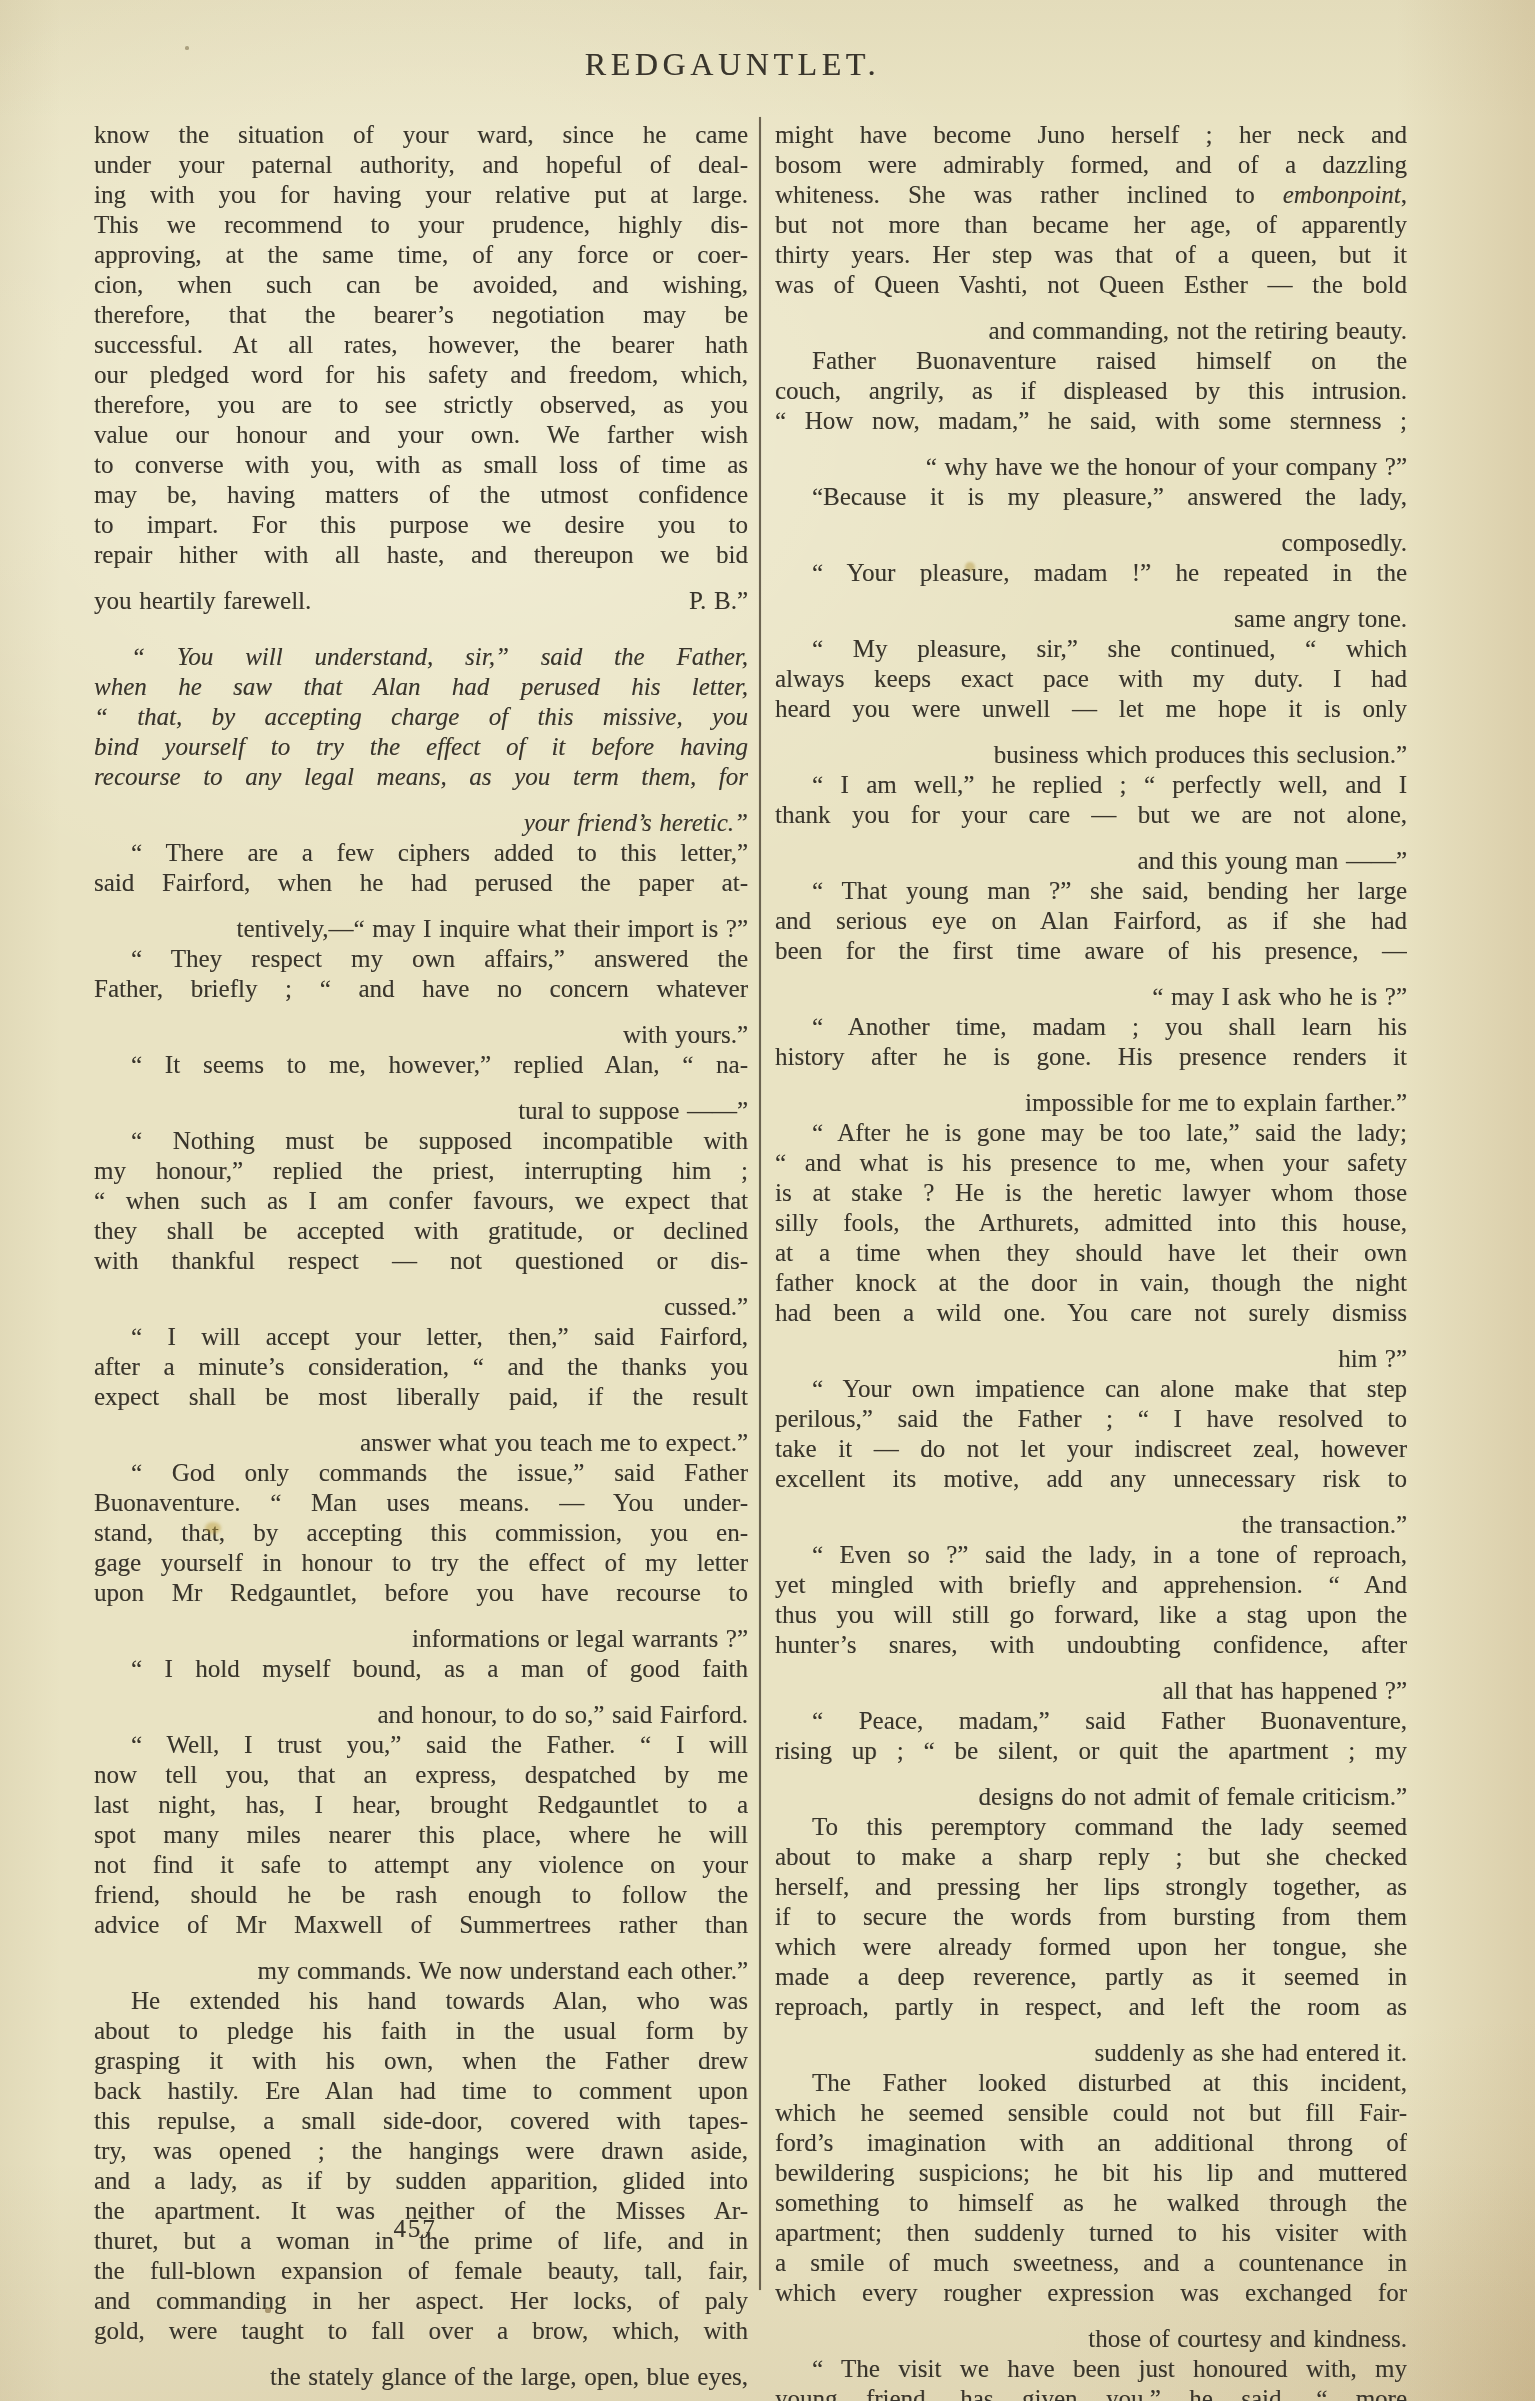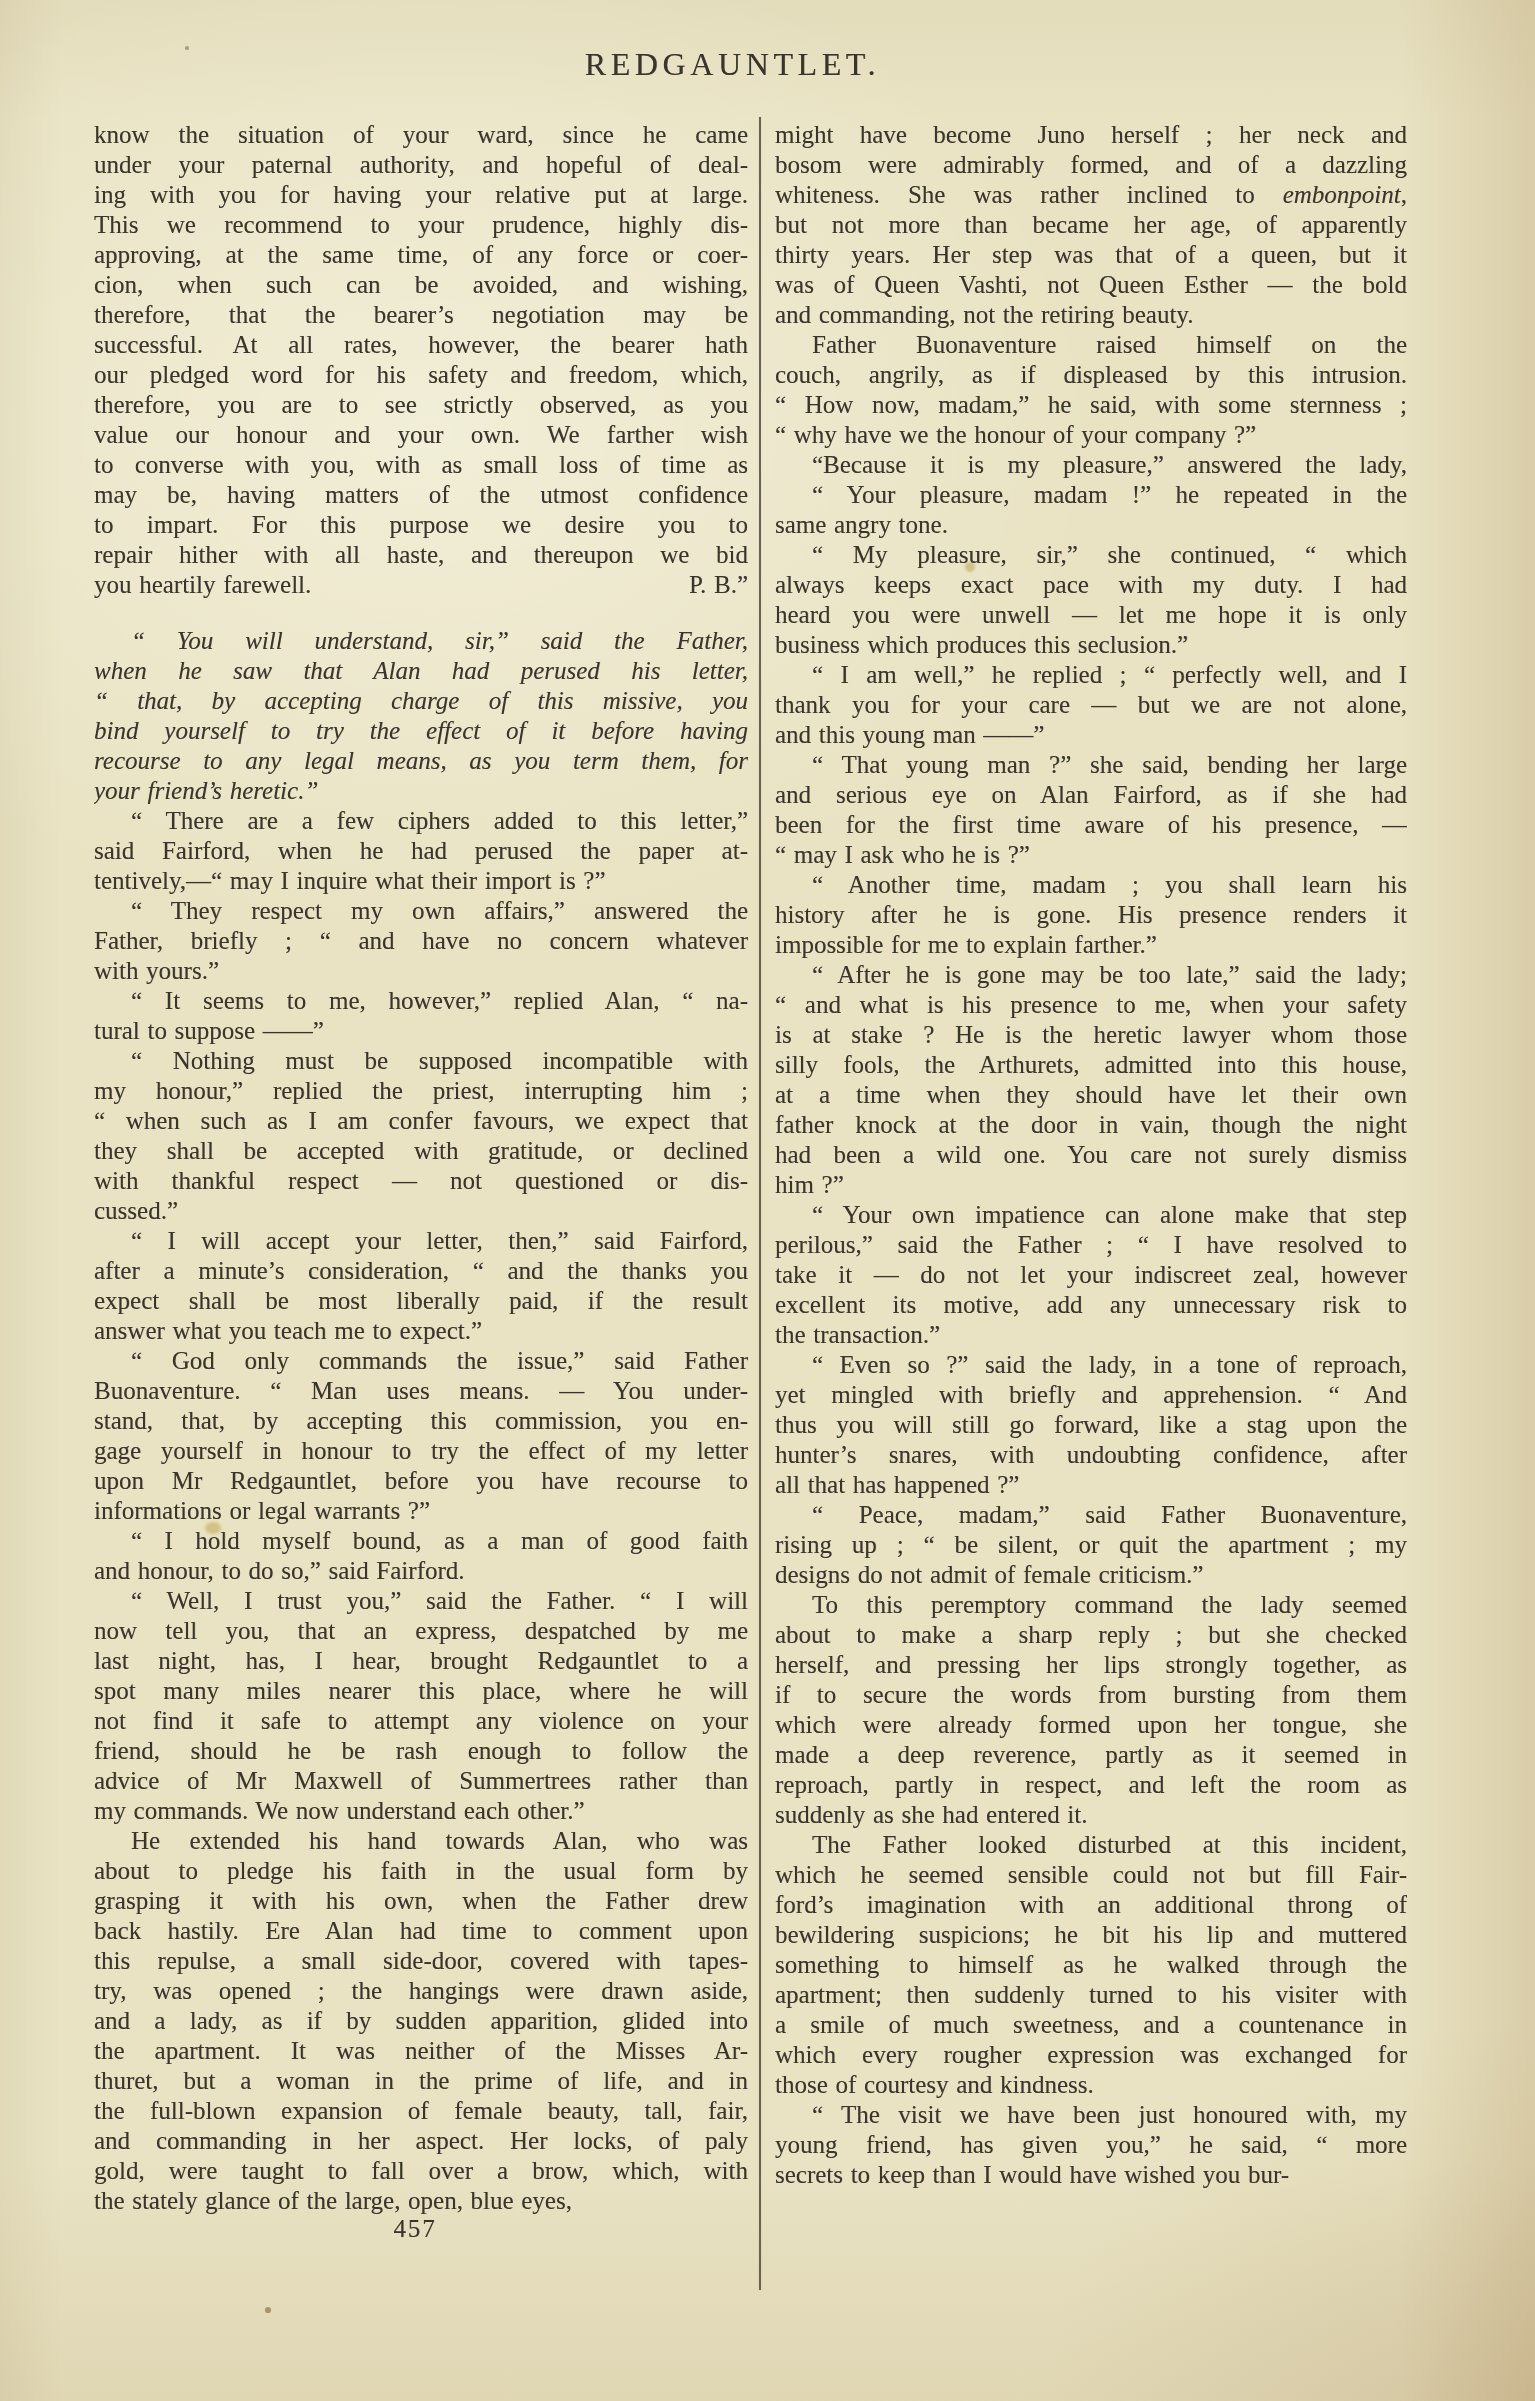--- a/index.html
+++ b/index.html
@@ -29,21 +29,21 @@
     text-shadow:0.3px 0.3px 0.5px rgba(57,53,44,0.35);
   }
   .column.left{left:94px;width:654px;}
   .column.right{left:775px;width:632px;}
   .line{
     height:30px;line-height:30px;
     overflow:hidden;
     text-align:justify;
   }
   .line.j::after{content:"";display:inline-block;width:100%;height:0;}
-  .line.last{text-align:left;}
+  .line.last{text-align:right;margin-top:16px;}
   .para.indent .line:first-child{text-indent:37px;}
   .para.gap{margin-top:25.6px;font-style:italic;}
   .sigline{display:flex;justify-content:space-between;}
   .divider{
     position:absolute;left:759px;top:117px;
     width:1.8px;height:2173px;
     background:rgba(72,63,47,0.78);
     box-shadow:0 0 0.9px rgba(72,63,47,0.5);
   }
   .pagenum{
@@ -173,20 +173,21 @@
         <div class="line last">and commanding, not the retiring beauty.</div>
       </div>
       <div class="para indent">
         <div class="line j">Father Buonaventure raised himself on the</div>
         <div class="line j">couch, angrily, as if displeased by this intrusion.</div>
         <div class="line j">“ How now, madam,” he said, with some sternness ;</div>
         <div class="line last">“ why have we the honour of your company ?”</div>
       </div>
       <div class="para indent">
         <div class="line j">“Because it is my pleasure,” answered the lady,</div>
+        <div class="line last">composedly.</div>
       </div>
       <div class="para indent">
         <div class="line j">“ Your pleasure, madam !” he repeated in the</div>
         <div class="line last">same angry tone.</div>
       </div>
       <div class="para indent">
         <div class="line j">“ My pleasure, sir,” she continued, “ which</div>
         <div class="line j">always keeps exact pace with my duty. I had</div>
         <div class="line j">heard you were unwell — let me hope it is only</div>
         <div class="line last">business which produces this seclusion.”</div>

